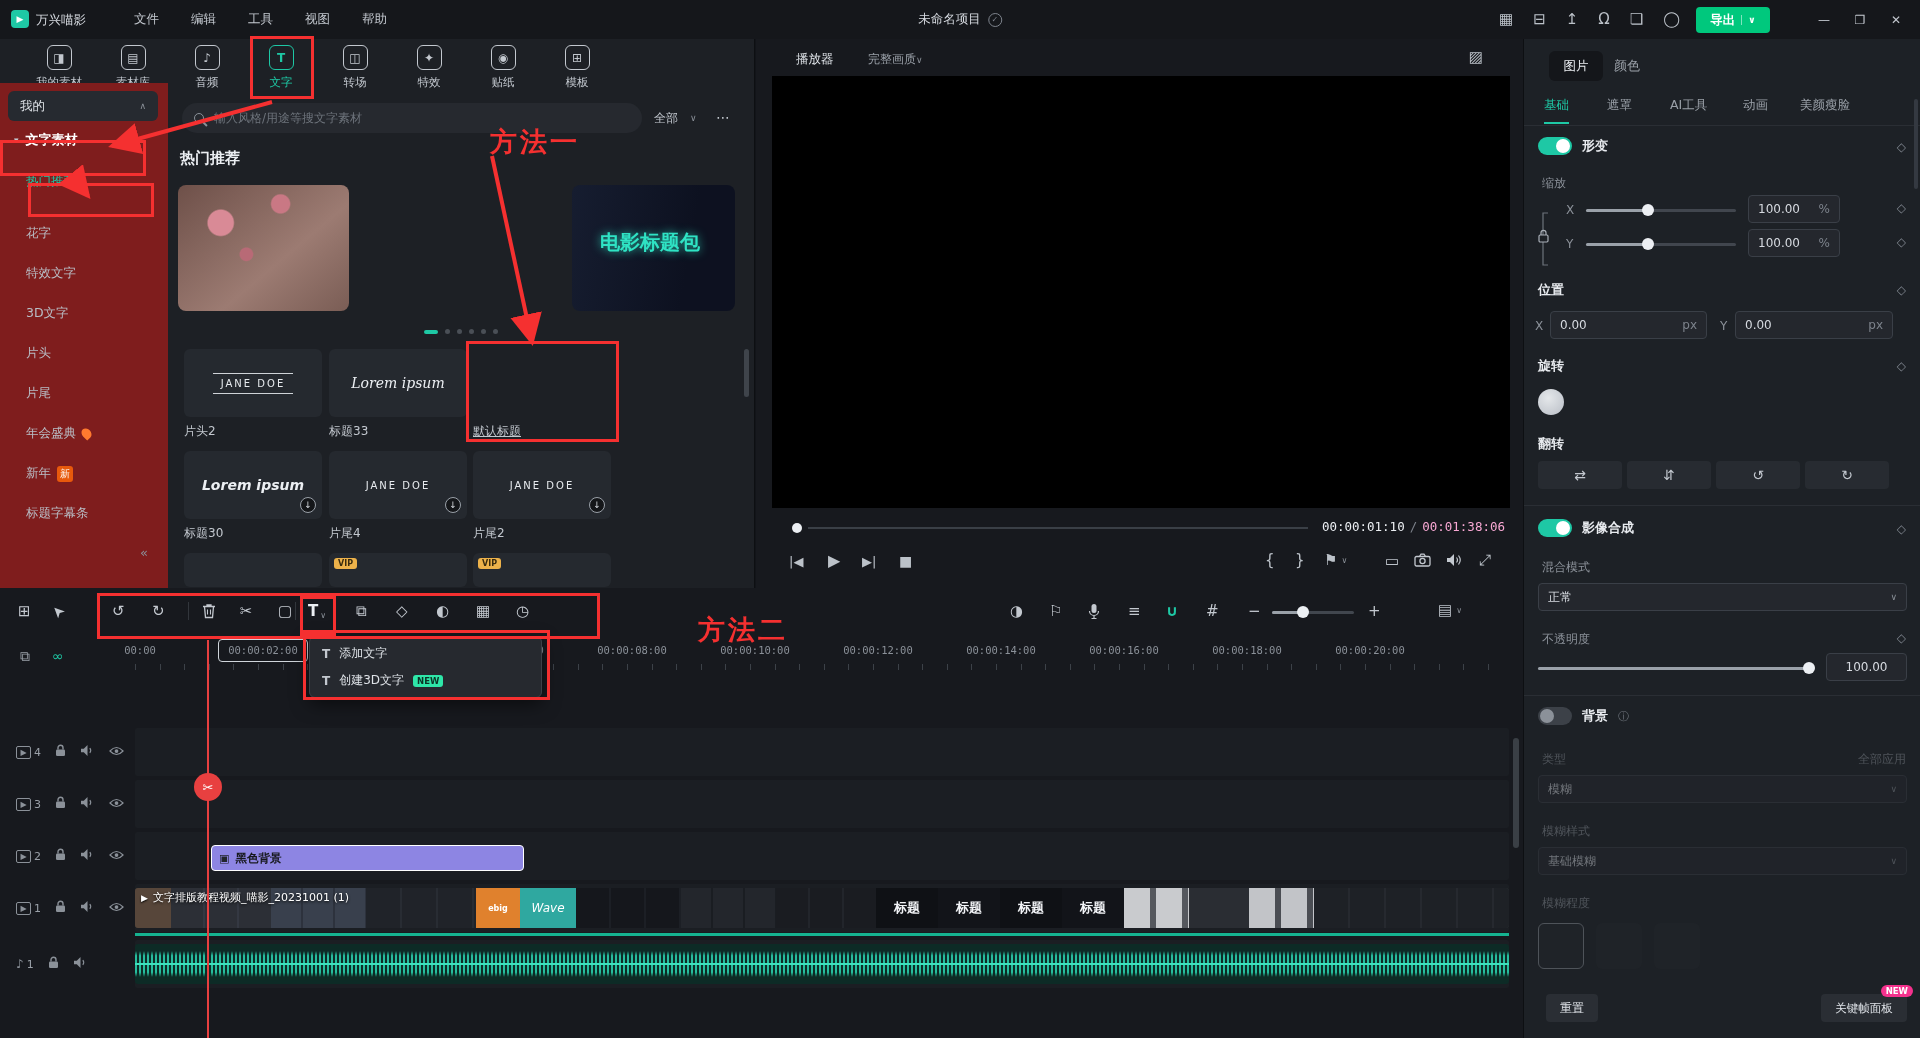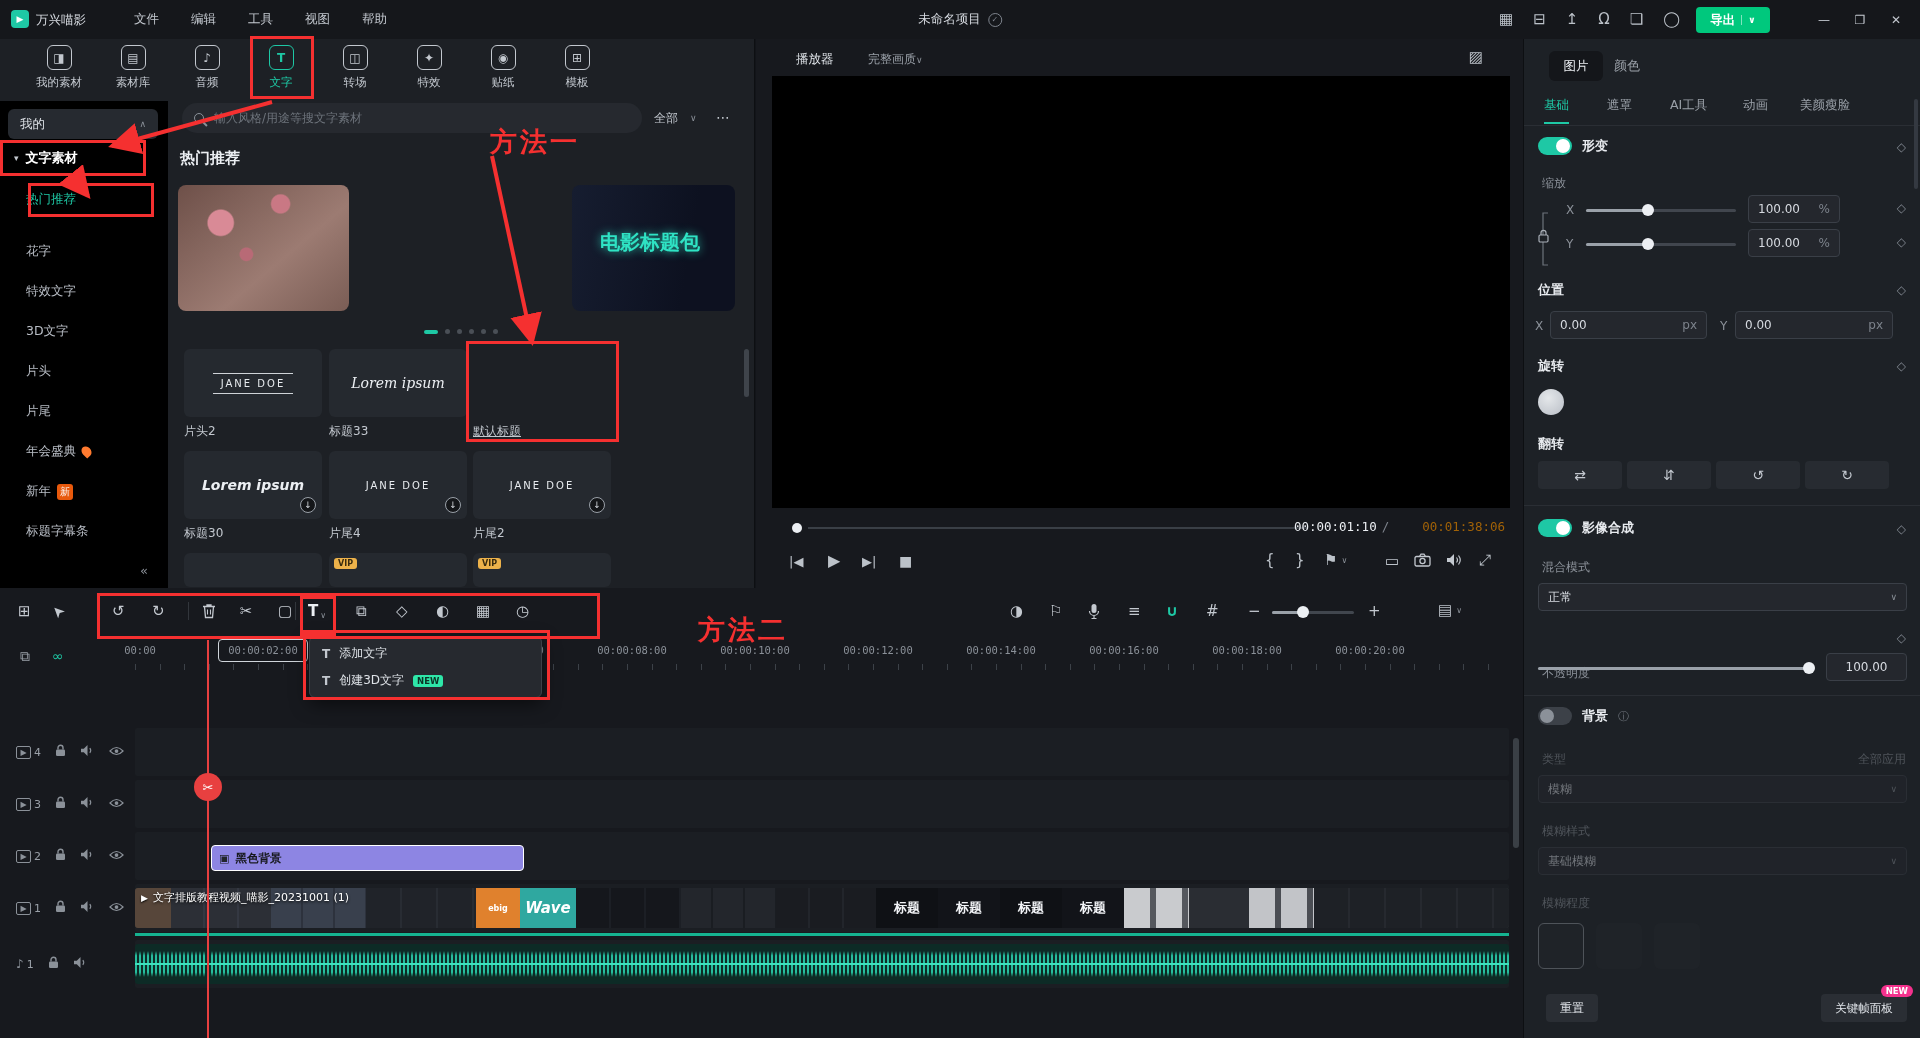--- a/index.html
+++ b/index.html
@@ -160,21 +160,21 @@
         </span>
       <span class="mtab-lb">贴纸</span>
     </div>
     <div class="mtab ab" style="left:540px;">
       <span class="mtab-ic">
           <span>⊞</span>
         </span>
       <span class="mtab-lb">模板</span>
     </div>
 
-    <div class="ab" style="left:0;top:62px;width:168px;bottom:0;background:#000000;padding-left:34px;">
+    <div class="ab" style="left:0;top:44px;width:168px;bottom:0;background:#7f1d1d;padding-left:34px;">
       <div class="ab fx" style="left:8px;top:8px;width:150px;height:30px;background:#262a30;border-radius:6px;padding:0 12px;justify-content:space-between;">
         <span style="font-size:12.5px;color:#dfe3e8;">我的</span>
         <span style="font-size:9px;color:#8b9199;">∧</span>
       </div>
       <div class="ab fx" style="left:14px;top:48px;gap:7px;">
         <span style="font-size:9px;color:#c3c8cf;">▾</span>
         <span style="font-size:13px;font-weight:700;color:#fff;">文字素材</span>
       </div>
       <div class="side-item teal" style="top:90px;">
           <span>热门推荐</span>
@@ -287,21 +287,21 @@
     </div>
     <span class="ab ic" style="right:40px;top:11px;">▨</span>
 
     <div class="ab" style="left:16px;top:37px;width:738px;height:432px;background:#000;"></div>
 
     <span class="ab" style="left:36px;top:484px;width:10px;height:10px;border-radius:50%;background:#eceff3;"></span>
     <div class="ab" style="left:52px;top:488px;width:500px;height:2px;background:#3a3f46;"></div>
     <div class="ab fx mono" style="right:18px;top:480px;gap:5px;font-size:12.5px;">
       <span style="color:#eceff3;">00:00:01:10</span>
       <span style="color:#7d838c;">/</span>
-      <span style="color:#a16207;margin-left:28px;">00:01:38:06</span>
+      <span style="color:#f9a8d4;">00:01:38:06</span>
     </div>
 
     <span class="ab ic" style="left:33px;top:516px;font-size:13px;">|◀</span>
     <span class="ab ic" style="left:72px;top:514px;font-size:16px;">▶</span>
     <span class="ab ic" style="left:106px;top:516px;font-size:13px;">▶|</span>
     <span class="ab ic" style="left:143px;top:515px;font-size:14px;">■</span>
 
     <span class="ab ic" style="left:509px;top:514px;">{</span>
     <span class="ab ic" style="left:539px;top:514px;">}</span>
     <div class="ab fx" style="left:568px;top:514px;gap:4px;">
@@ -414,21 +414,21 @@
     <div class="ab fx" style="left:14px;top:480px;gap:10px;">
       <span class="tog"></span>
       <span class="ptitle">影像合成</span>
     </div>
     <span class="diamond" style="top:483px;">◇</span>
     <div class="ab plabel" style="left:18px;top:520px;">混合模式</div>
     <div class="vbox" style="left:14px;top:544px;width:369px;">
       <span>正常</span>
       <span style="font-size:9px;color:#8b9199;">∨</span>
     </div>
-    <div class="ab plabel" style="left:18px;top:592px;margin-top:34px;">不透明度</div>
+    <div class="ab plabel" style="left:18px;top:592px;">不透明度</div>
     <span class="diamond" style="top:592px;">◇</span>
     <div class="sl" style="left:14px;top:628px;width:275px;">
         <b style="width:100%;"></b>
         <i style="right:-2px;"></i>
       </div>
     <div class="vbox" style="left:302px;top:614px;width:81px;justify-content:center;">
       <span>100.00</span>
     </div>
 
     <div class="ab" style="left:0;top:656px;right:0;height:1px;background:#2a2e34;"></div>
@@ -621,21 +621,21 @@
     <div class="ab" style="left:135px;right:14px;top:300px;height:40px;border-radius:3px;overflow:hidden;display:flex;
          background:#1e2126;box-shadow:inset 0 0 0 1px rgba(255,255,255,.08);">
       <div class="seg" style="width:36px;background:#57463a;"></div>
       <div class="seg" style="width:100px;background:repeating-linear-gradient(90deg,#2c2f36 0 32px,#343842 32px 34px);"></div>
       <div class="seg" style="width:95px;background:repeating-linear-gradient(90deg,#39404d 0 30px,#2d323d 30px 32px);"></div>
       <div class="seg" style="width:110px;background:repeating-linear-gradient(90deg,#202329 0 34px,#282c33 34px 36px);"></div>
       <div class="seg" style="width:44px;background:#e0812d;">
           <span style="font-size:8px;font-weight:700;color:#fff;">ebig</span>
         </div>
       <div class="seg" style="width:56px;background:#2fa8a0;">
-          <span style="font-size:15px;font-style:italic;font-weight:700;color:#fff;">Wave</span>
+          <span style="font-size:12px;font-style:italic;font-weight:400;color:#fff;">Wave</span>
         </div>
       <div class="seg" style="width:105px;background:repeating-linear-gradient(90deg,#15171c 0 33px,#1c1f25 33px 35px);"></div>
       <div class="seg" style="width:95px;background:repeating-linear-gradient(90deg,#23262c 0 30px,#1a1d22 30px 32px);"></div>
       <div class="seg" style="width:100px;background:repeating-linear-gradient(90deg,#1a1c21 0 32px,#22252b 32px 34px);"></div>
       <div class="seg" style="width:62px;background:#0f1115;">
           <span style="font-size:13px;font-weight:800;color:#f2f4f7;">标题</span>
         </div>
       <div class="seg" style="width:62px;background:#121419;">
           <span style="font-size:13px;font-weight:800;color:#f2f4f7;">标题</span>
         </div>

